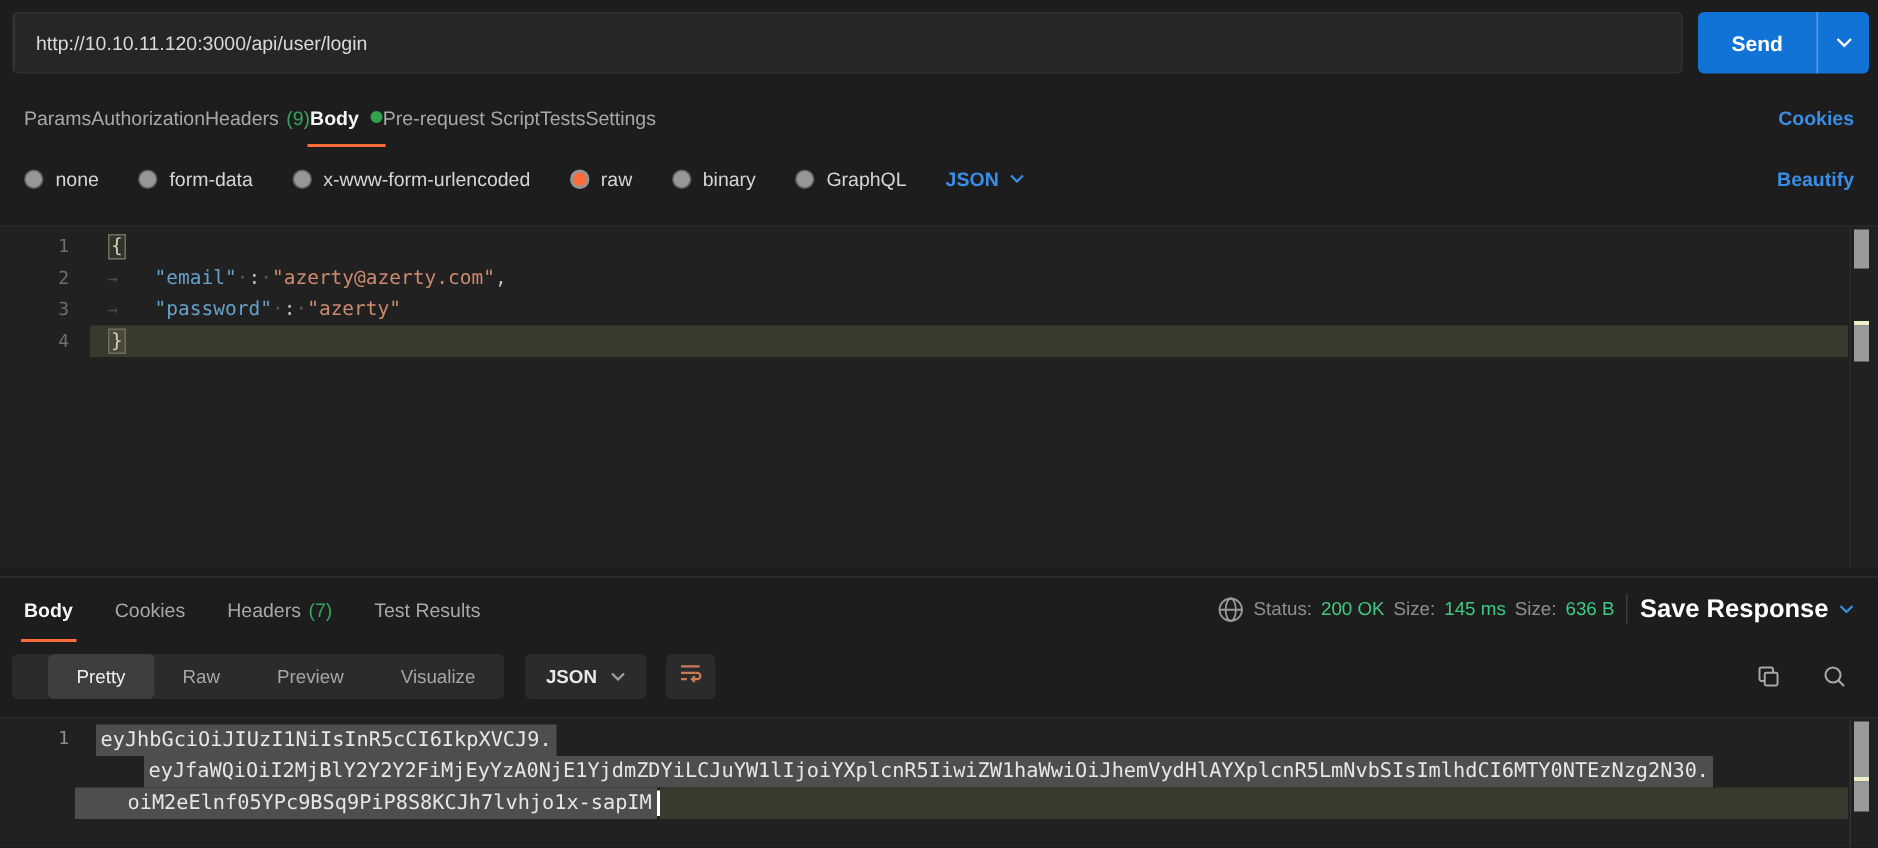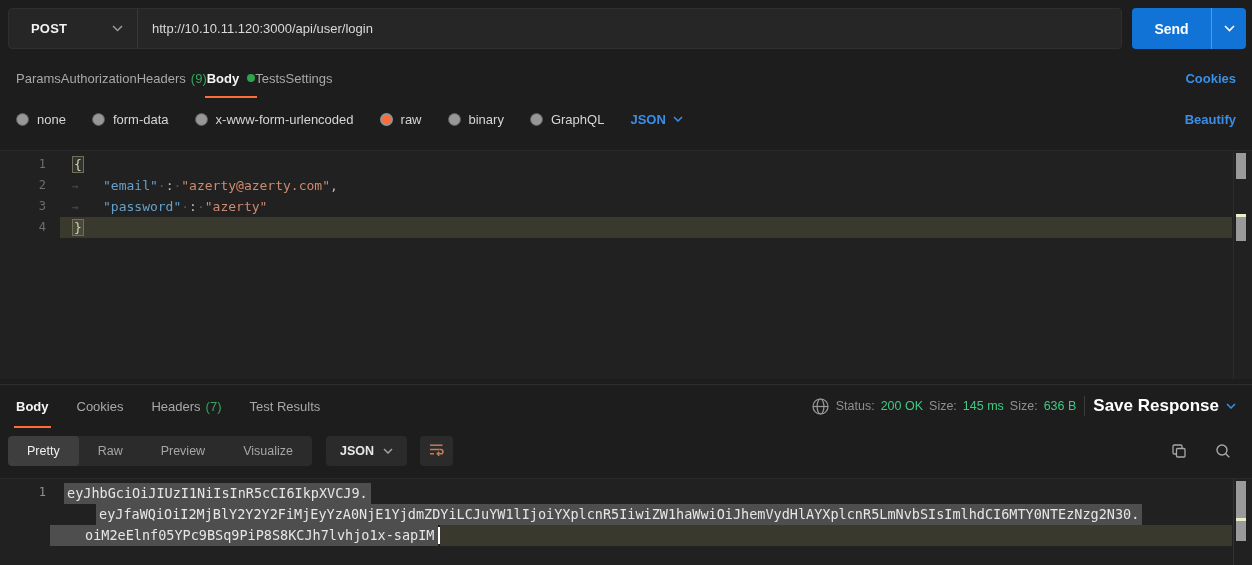--- a/index.html
+++ b/index.html
@@ -66,21 +66,21 @@
   .resp-meta { margin-left:auto; display:flex; align-items:center; gap:6px; font-size:12.5px; color:#8f8f8f; }
   .meta-pair { display:flex; gap:6px; align-items:center; white-space:nowrap; }
   .meta-val { color:#3fc982; }
   .meta-divider { width:1px; height:20px; background:#3c3c3c; margin:0 2px; }
   .save-resp { display:flex; align-items:center; gap:7px; color:#ffffff; font-weight:600; font-size:17px; cursor:pointer; }
 
   
   .resp-toolbar { position:absolute; top:432px; left:8px; width:1236px; height:38px; display:flex; align-items:center; }
   .seg { display:flex; background:#2b2b2b; border-radius:4px; height:30px; align-items:center; font-size:12.5px; color:#a6a6a6; overflow:hidden; }
   .seg-item { padding:0 19px; line-height:30px; cursor:pointer; }
-  .seg-item.active { background:#3e3e3e; color:#f0f0f0; border-radius:4px; }
+  .seg-item.active { background:#3e3e3e; color:#f0f0f0; border-radius:4px;margin-left:24px; }
   .resp-lang { margin-left:14px; background:#2b2b2b; border-radius:4px; height:30px; display:flex; align-items:center; padding:0 14px; gap:9px; color:#e8e8e8; font-size:12.5px; font-weight:600; cursor:pointer; }
   .wrap-btn { margin-left:13px; background:#2b2b2b; border-radius:4px; width:33px; height:30px; display:flex; align-items:center; justify-content:center; cursor:pointer; }
   .right-icons { margin-left:auto; display:flex; align-items:center; gap:26px; padding-right:12px; }
   .icon-btn { cursor:pointer; display:flex; }
 
   
   .resp-body { position:absolute; top:478px; left:0; width:1252px; height:87px; background:#212121; border-top:1px solid #292929; font-family:"DejaVu Sans Mono", monospace; font-size:13.5px; color:#dadada; padding-top:4px; }
   .resp-gutter { position:absolute; left:0; top:6px; width:60px; text-align:right; padding-right:14px; color:#8f8f8f; font-size:12px; }
   .resp-line { height:21px; line-height:21px; white-space:pre; display:flex; align-items:stretch; }
   .rl1 { padding-left:64px; }
@@ -91,28 +91,20 @@
   .cursor { width:2px; background:#ffffff; margin:2px 0; flex:none; }
   .olive-fill { flex:1; background:#3a392d; margin-right:20px; }
 </style>
 </head>
 <body>
 
 <div class="app">
 
   <div class="topbar">
     <div class="url-field">
-      <div class="method">
-        <span class="method-label">POST</span>
-        <span class="chev">
-          <svg width="11" height="7" viewBox="0 0 11 7">
-              <polyline points="1,1 5.5,5.5 10,1" fill="none" stroke="#9a9a9a" stroke-width="1.5"></polyline>
-            </svg>
-        </span>
-      </div>
       <div class="field-divider"></div>
       <div class="url-text">http://10.10.11.120:3000/api/user/login</div>
     </div>
     <div class="send-btn">
       <div class="send-main">Send</div>
       <div class="send-caret">
         <span class="chev">
           <svg width="11" height="7" viewBox="0 0 11 7">
               <polyline points="1,1 5.5,5.5 10,1" fill="none" stroke="#ffffff" stroke-width="1.6"></polyline>
             </svg>
@@ -128,20 +120,23 @@
     <div class="tab">
         <span>Authorization</span>
       </div>
     <div class="tab">
         <span>Headers</span>
         <span class="count">(9)</span>
       </div>
     <div class="tab active">
         <span>Body</span>
         <span class="green-dot"></span>
+      </div>
+    <div class="tab">
+        <span>Pre-request Script</span>
       </div>
     <div class="tab">
         <span>Tests</span>
       </div>
     <div class="tab">
         <span>Settings</span>
       </div>
     <div class="link-blue">Cookies</div>
   </div>
 

